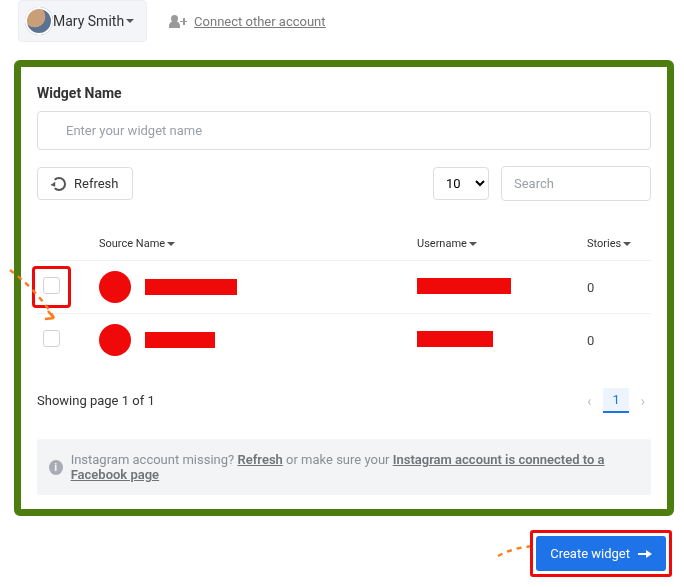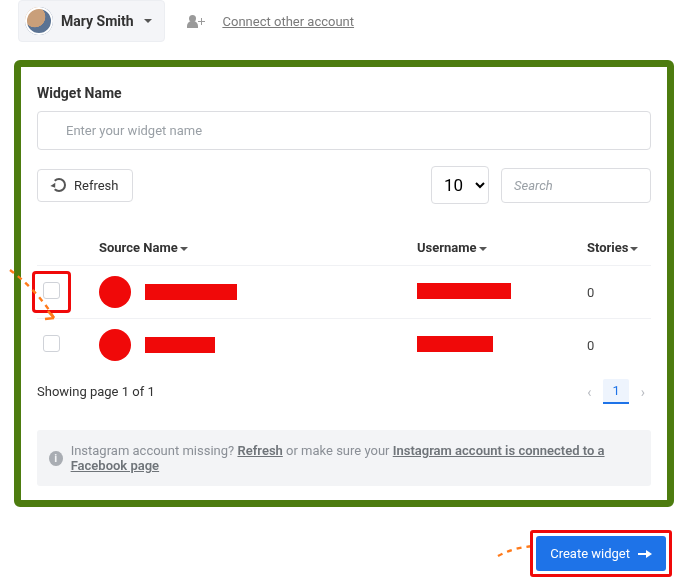--- a/index.html
+++ b/index.html
@@ -18,65 +18,65 @@
   *{box-sizing:border-box;font-family:-apple-system,BlinkMacSystemFont,"Segoe UI",Roboto,Helvetica,Arial,sans-serif;}
   body{margin:0;background:var(--page);width:684px;height:587px;overflow:hidden;color:var(--text);font-size:13px;position:relative;}
   .container{padding:0 10px 10px 14px;}
 
   
   .alert-success{background:var(--green-bg);border-left:5px solid var(--green-bar);padding:11px 14px;color:var(--green-text);font-weight:600;font-size:13px;margin:6px 4px 18px 0;}
   .alert-success .redact{display:inline-block;width:64px;height:14px;background:var(--red);vertical-align:middle;margin:0 3px;}
 
   
   .top-row{display:flex;align-items:center;gap:22px;margin:0 0 18px 4px;}
-  .user-pill{display:inline-flex;align-items:center;gap:8px;background:#f4f5f8;border:1px solid #eceef2;border-radius:4px;padding:6px 12px 6px 6px;color:#333;font-size:14px;font-weight:bold;}
+  .user-pill{display:inline-flex;align-items:center;gap:0;background:#f4f5f8;border:1px solid #eceef2;border-radius:4px;padding:6px 12px 6px 6px;color:#333;font-size:14px;}
   .avatar{width:28px;height:28px;border-radius:50%;background:radial-gradient(circle at 35% 35%, #c99f7a 0 40%, #5b7393 42% 100%);box-shadow:0 0 0 2px #fff inset;}
   .caret{display:inline-block;margin-left:2px;border-top:4px solid #555;border-left:4px solid transparent;border-right:4px solid transparent;}
-  .connect-other{display:inline-flex;align-items:center;gap:20px;color:#9a9a9a;font-size:13px;}
+  .connect-other{display:inline-flex;align-items:center;gap:9px;color:#9a9a9a;font-size:13px;}
   .connect-other .txt{color:var(--link);text-decoration:underline;}
   .user-plus-icon{width:16px;height:13px;position:relative;}
   .user-plus-icon::before{content:"";position:absolute;left:2px;top:0;width:7px;height:7px;border-radius:50%;background:#9a9a9a;}
   .user-plus-icon::after{content:"";position:absolute;left:0;top:6px;width:11px;height:7px;border-radius:5px 5px 0 0;background:#9a9a9a;}
   .user-plus-icon .plus{position:absolute;right:-2px;top:3px;width:7px;height:7px;}
   .user-plus-icon .plus::before,.user-plus-icon .plus::after{content:"";position:absolute;background:#9a9a9a;}
   .user-plus-icon .plus::before{left:3px;top:0;width:1.5px;height:7px;}
   .user-plus-icon .plus::after{left:0;top:3px;width:7px;height:1.5px;}
 
   
   .panel{background:var(--panel);border:7px solid #4d7c0f;border-radius:6px;padding:18px 16px 14px;}
   .section-label{font-weight:700;font-size:14px;margin-bottom:10px;}
   .wname-input{width:100%;padding:11px 28px;border:1px solid var(--border);border-radius:4px;font-size:13px;color:#333;}
   .wname-input::placeholder{color:#9aa0a6;}
 
   .toolbar{display:flex;align-items:center;justify-content:space-between;margin-top:16px;}
   .btn{display:inline-flex;align-items:center;gap:8px;padding:8px 14px;border:1px solid var(--border);border-radius:4px;background:#fff;color:#333;font-size:13px;cursor:pointer;}
   .refresh-icon{width:14px;height:14px;border:2px solid #555;border-left-color:transparent;border-radius:50%;position:relative;display:inline-block;}
   .refresh-icon::after{content:"";position:absolute;left:-3px;top:4px;border-top:4px solid #555;border-left:3px solid transparent;border-right:3px solid transparent;transform:rotate(-35deg);}
   .tool-right{display:flex;gap:12px;align-items:center;}
-  select.page-size{padding:7px 8px;border:1px solid var(--border);border-radius:4px;background:#fff;font-size:17px;min-width:56px;margin-left:30px;}
-  .search{padding:9px 12px;border:1px solid var(--border);border-radius:4px;font-size:13px;width:150px;font-style:italic;}
+  select.page-size{padding:7px 8px;border:1px solid var(--border);border-radius:4px;background:#fff;font-size:13px;min-width:56px;margin-left:30px;}
+  .search{padding:9px 12px;border:1px solid var(--border);border-radius:4px;font-size:13px;width:150px;}
   .search::placeholder{color:#9aa0a6;}
 
   
   .table{width:100%;margin-top:26px;border-collapse:collapse;}
-  .table th{font-weight:700;font-size:13px;text-align:left;padding:10px 6px;}
+  .table th{font-weight:400;font-size:11px;text-align:left;padding:10px 6px;}
   .table th.col-check{width:56px;}
   .table th.col-src{} .table th.col-user{width:170px;} .table th.col-stories{width:70px;text-align:left;margin-left:8px;}
   .sort-caret{display:inline-block;margin-left:2px;border-top:4px solid #555;border-left:4px solid transparent;border-right:4px solid transparent;vertical-align:middle;}
   .table td{padding:10px 6px;border-top:1px solid #f0f1f4;font-size:13px;color:#444;}
   .cell-src{display:flex;align-items:center;gap:14px;}
   .redcircle{width:32px;height:32px;border-radius:50%;background:var(--red);flex-shrink:0;}
   .redbar{height:16px;background:var(--red);display:inline-block;}
   .rb-w1{width:92px;} .rb-w2{width:70px;} .rb-user1{width:94px;} .rb-user2{width:76px;}
   .chk{width:17px;height:17px;border:1px solid #cfd2d8;border-radius:3px;display:inline-block;background:#fff;}
   .chk-hl{position:relative;display:inline-block;}
   .chk-hl::before{content:"";position:absolute;inset:-11px;border:3px solid var(--red);border-radius:4px;}
 
   
-  .pager-row{display:flex;align-items:center;justify-content:space-between;margin-top:8px;text-align:right;}
+  .pager-row{display:flex;align-items:center;justify-content:space-between;margin-top:22px;text-align:right;}
   .showing{font-size:13px;color:#333;}
   .pager{display:flex;align-items:center;gap:6px;}
   .pager .pnav{color:#b9bcc2;padding:4px 6px;font-size:14px;}
   .pager .pnum{color:var(--blue);background:#eef4fd;border-bottom:2px solid var(--blue);padding:4px 9px;font-size:13px;border-radius:2px 2px 0 0;}
 
   
   .helpbar{margin-top:26px;background:#f3f4f6;border-radius:3px;padding:13px 12px;color:#8a8f96;font-size:13px;display:flex;align-items:center;gap:8px;}
   .helpbar a{color:#6f7479;text-decoration:underline;font-weight:600;}
   .info-icon{width:15px;height:15px;border-radius:50%;background:#a9adb3;color:#f3f4f6;display:inline-flex;align-items:center;justify-content:center;font-weight:700;font-size:11px;}
 

